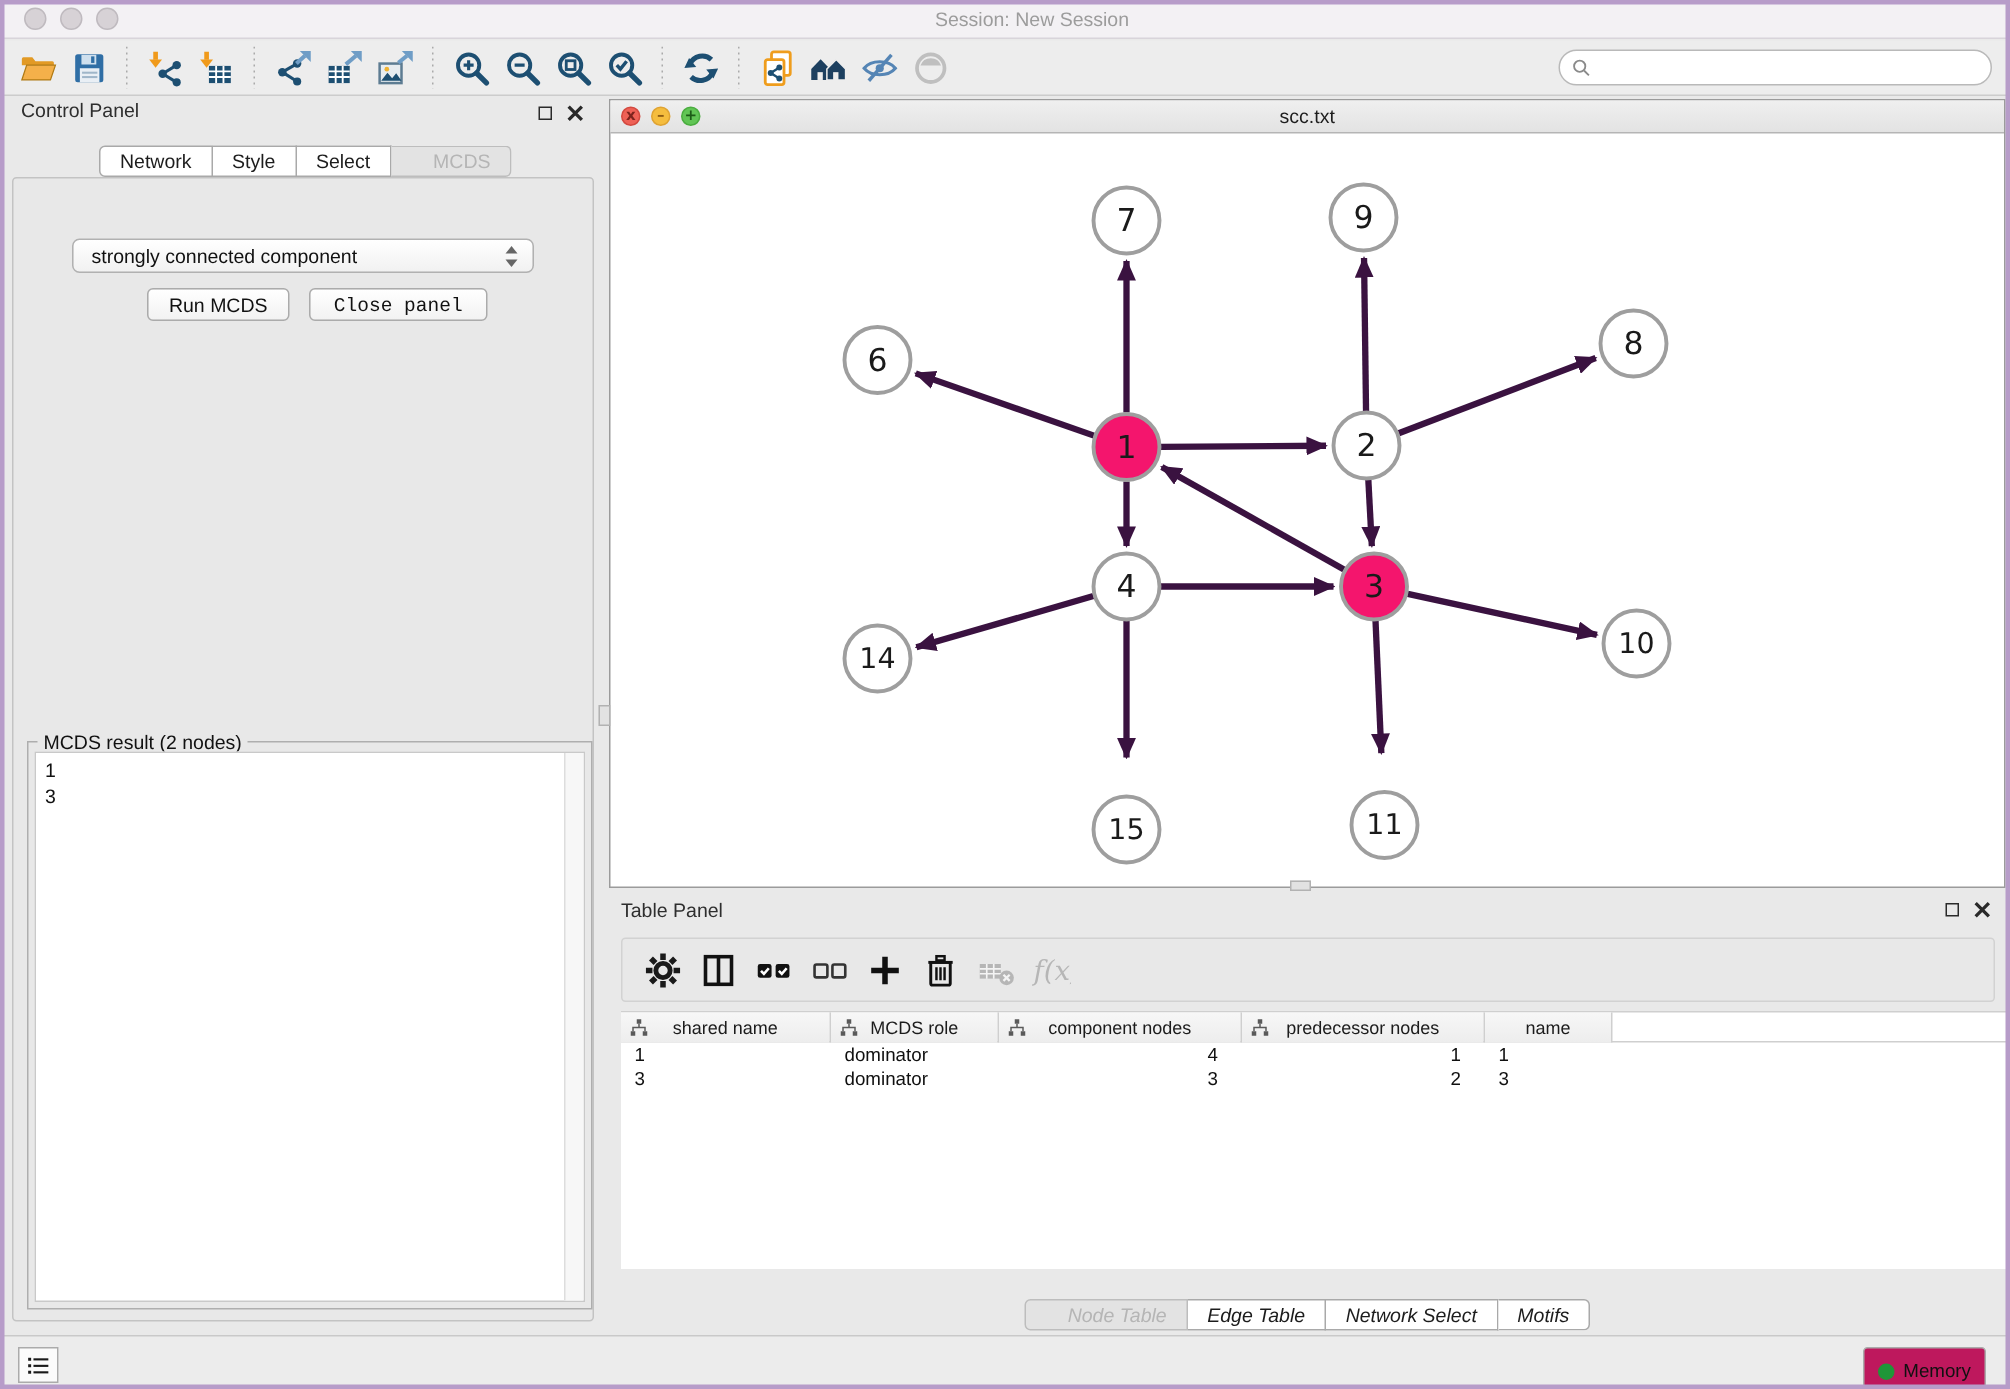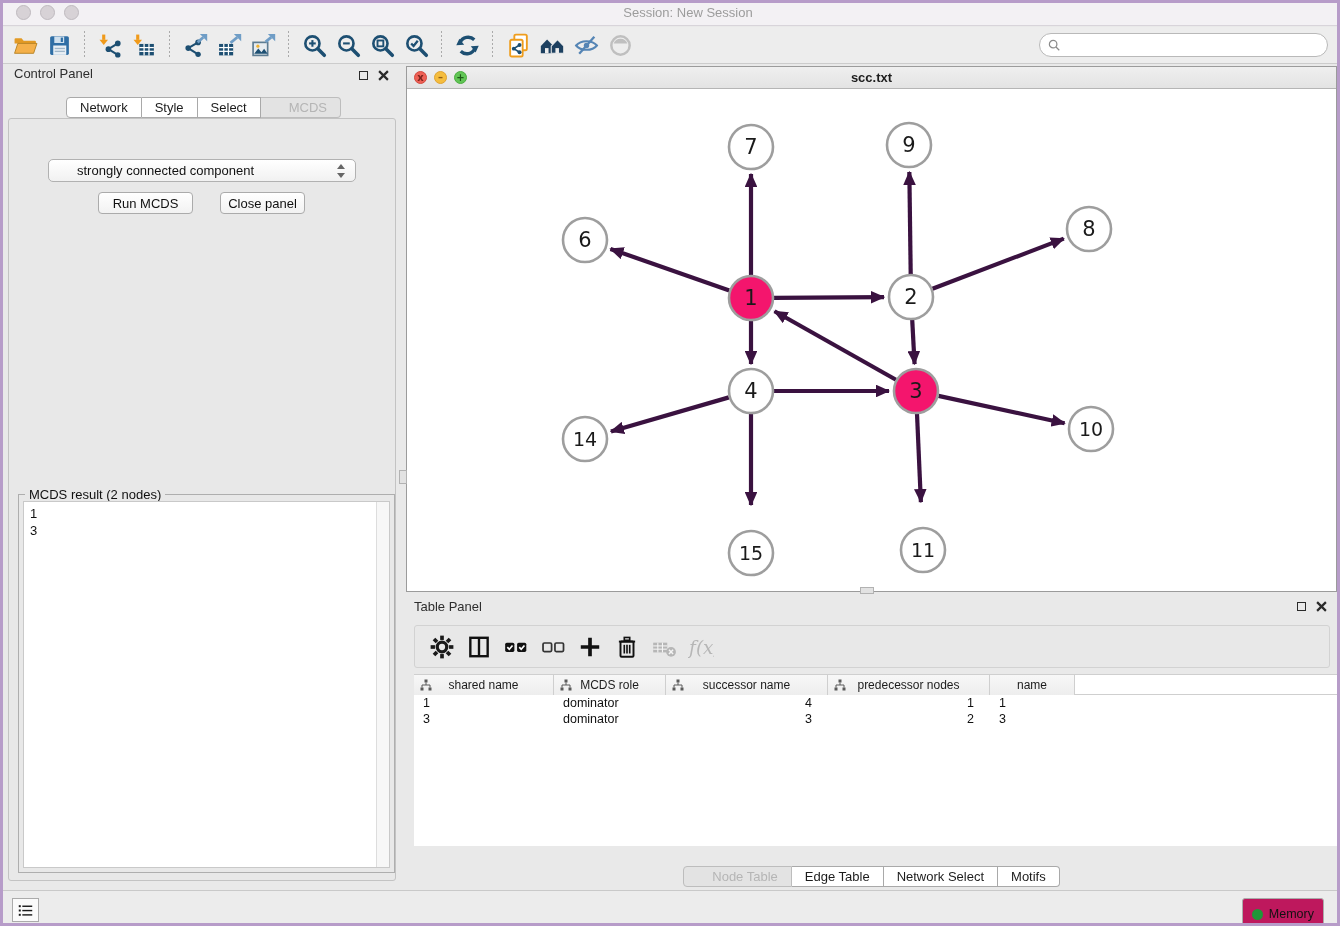--- a/index.html
+++ b/index.html
@@ -32,39 +32,39 @@
 
   .tab-row { display:flex; position:absolute; z-index:3; }
   .tab { height:21px; line-height:19px; font-size:13px; color:#1c1c1c; background:#fff; border:1px solid #a9a9a9; border-left-width:0; padding:0 13px; cursor:pointer; white-space:nowrap; }
   .tab:first-child { border-left-width:1px; border-radius:4px 0 0 4px; }
   .tab:last-child { border-radius:0 4px 4px 0; }
   .tab.selected { background:#e3e3e3; color:#b5b5b5; border-color:#bdbdbd;padding-left:28px; }
 
   #cp-tabs { left:63px; top:31px; }
   #cp-body { position:absolute; left:5px; top:52px; width:388px; height:763px; background:#e8e8e8; border:1px solid #c3c3c3; border-radius:3px; }
   #opt-label { position:absolute; left:0; right:0; top:19px; text-align:center; font-size:13px; color:#101010; }
-  #criterion-select { position:absolute; left:39px; top:40px; width:308px; height:23px; background:linear-gradient(#ffffff,#f1f1f1); border:1px solid #b1b1b1; border-radius:5px; font-size:13px; color:#111; line-height:21px; padding-left:28px; cursor:pointer; }
+  #criterion-select { position:absolute; left:39px; top:40px; width:308px; height:23px; background:linear-gradient(#ffffff,#f1f1f1); border:1px solid #b1b1b1; border-radius:5px; font-size:13px; color:#111; line-height:21px; padding-left:12px; cursor:pointer; }
   #criterion-stepper { position:absolute; right:8px; top:3px; width:11px; height:16px; }
   #criterion-stepper i { position:absolute; left:1px; width:0; height:0; border-left:4.5px solid transparent; border-right:4.5px solid transparent; }
   #criterion-stepper .up { top:1px; border-bottom:5px solid #666; }
   #criterion-stepper .dn { bottom:1px; border-top:5px solid #666; }
   .cp-btn { position:absolute; top:73px; height:22px; background:linear-gradient(#ffffff,#f2f2f2); border:1px solid #ababab; border-radius:4px; font-size:13px; color:#111; font-family:"Liberation Sans",sans-serif; cursor:pointer; }
   #run-btn { left:89px; width:95px; }
-  #close-btn { left:211px; width:85px; }
+  #close-btn { left:197px; width:119px;font-family:Liberation Mono, monospace; }
 
   #result-group { position:absolute; left:9px; top:375px; width:377px; height:379px; border:1px solid #aeaeae; }
   #result-legend { position:absolute; left:6px; top:-8px; background:#e8e8e8; padding:0 4px; font-size:13px; color:#111; }
   #result-area { position:absolute; inset:6px 4px 4px 4px; background:#fff; border:1px solid #c9c9c9; }
   #result-scroll { position:absolute; right:0; top:0; bottom:0; width:13px; background:#f7f7f7; border-left:1px solid #ddd; }
   #mcds-result { font-family:"Liberation Sans",sans-serif; font-size:13px; line-height:17px; color:#111; padding:3px 0 0 6px; white-space:pre; }
 
   
   #net-window { position:absolute; left:406px; top:66px; width:931px; height:526px; background:#fff; border:1px solid #9b9b9b; }
   #net-titlebar { position:absolute; left:0; top:0; right:0; height:22px; background:linear-gradient(#efefef,#e3e3e3); border-bottom:1px solid #b5b5b5; }
-  #net-title { position:absolute; left:0; right:0; top:3px; text-align:center; font-size:13px; color:#1d1d1d;font-weight:bold; }
+  #net-title { position:absolute; left:0; right:0; top:3px; text-align:center; font-size:13px; color:#1d1d1d; }
   .ntl { position:absolute; top:4px; width:13px; height:13px; border-radius:50%; font:bold 10px/12px "DejaVu Sans",sans-serif; text-align:center; cursor:pointer; }
   .ntl.red { left:7px; background:#ee6156; border:1px solid #d3493f; color:#7c231d; }
   .ntl.yellow { left:27px; background:#f5bd3e; border:1px solid #dfa332; color:#8f5d14; }
   .ntl.green { left:47px; background:#61c555; border:1px solid #4aad3f; color:#1c5c17; }
   #graph-wrap { position:absolute; left:0; top:22px; width:929px; height:502px; }
   #graph { width:100%; height:100%; display:block; }
 
   .splitter-v { position:absolute; left:399px; top:470px; width:8px; height:14px; background:#e2e2e2; border:1px solid #b2b2b2; z-index:4; cursor:col-resize; }
   .splitter-h { position:absolute; left:860px; top:587px; width:14px; height:7px; background:#e2e2e2; border:1px solid #b2b2b2; z-index:4; cursor:row-resize; }
 
@@ -79,21 +79,21 @@
   #node-table { position:absolute; left:8px; top:80px; width:1012px; height:172px; background:#fff; border-top:1px solid #cfcfcf; }
   #table-scroll { position:absolute; right:1px; top:1px; bottom:1px; width:11px; background:#f7f7f7; border-left:1px solid #e0e0e0; }
   #thead { display:flex; height:20px; border-bottom:1px solid #cfcfcf; }
   .th { height:20px; background:linear-gradient(#f7f7f7,#ededed); border-right:1px solid #cfcfcf; display:flex; align-items:center; justify-content:center; gap:6px; font-size:12px; color:#1c1c1c; cursor:pointer; position:relative; }
   .th svg { width:12px; height:12px; position:absolute; left:6px; }
   .tr { display:flex; height:16px; }
   .td { font-size:12.5px; color:#101010; line-height:16px; overflow:hidden; white-space:nowrap; }
   .td.left { text-align:left; padding-left:9px; }
   .td.right { text-align:right; padding-right:16px; }
 
-  #table-tabs { position:absolute; left:0; top:272px; width:931px; display:flex; justify-content:center; }
+  #table-tabs { position:absolute; left:0; top:272px; width:931px; display:flex; justify-content:center;font-style:italic; }
 
   
   #status-bar { position:absolute; left:0; top:890px; width:1340px; height:36px; background:#ececec; border-top:1px solid #c9c9c9; }
   #list-btn { position:absolute; left:12px; top:7px; width:27px; height:24px; background:#fbfbfb; border:1px solid #ababab; display:flex; align-items:center; justify-content:center; cursor:pointer; }
   #list-btn svg { width:17px; height:17px; }
   #memory-btn { position:absolute; right:16px; top:7px; height:32px; background:#be185d; border:1px solid #ababab; border-radius:3px; display:flex; align-items:center; gap:6px; padding:0 9px; font-size:12.5px; color:#111; cursor:pointer; }
   #memory-dot { width:11px; height:11px; border-radius:50%; background:#1f9638; }
 
   #symbol-defs { position:absolute; width:0; height:0; overflow:hidden; }
 </style>
@@ -584,21 +584,21 @@
         <div class="th" style="width: 112px;">
           <svg viewBox="0 0 12 12">
             <use href="#i-tree"></use>
           </svg>
           <span>MCDS role</span>
         </div>
         <div class="th" style="width: 162px;">
           <svg viewBox="0 0 12 12">
             <use href="#i-tree"></use>
           </svg>
-          <span>successor name</span>
+          <span>component nodes</span>
         </div>
         <div class="th" style="width: 162px;">
           <svg viewBox="0 0 12 12">
             <use href="#i-tree"></use>
           </svg>
           <span>predecessor nodes</span>
         </div>
         <div class="th" style="width: 85px;">
           <span>name</span>
         </div>

